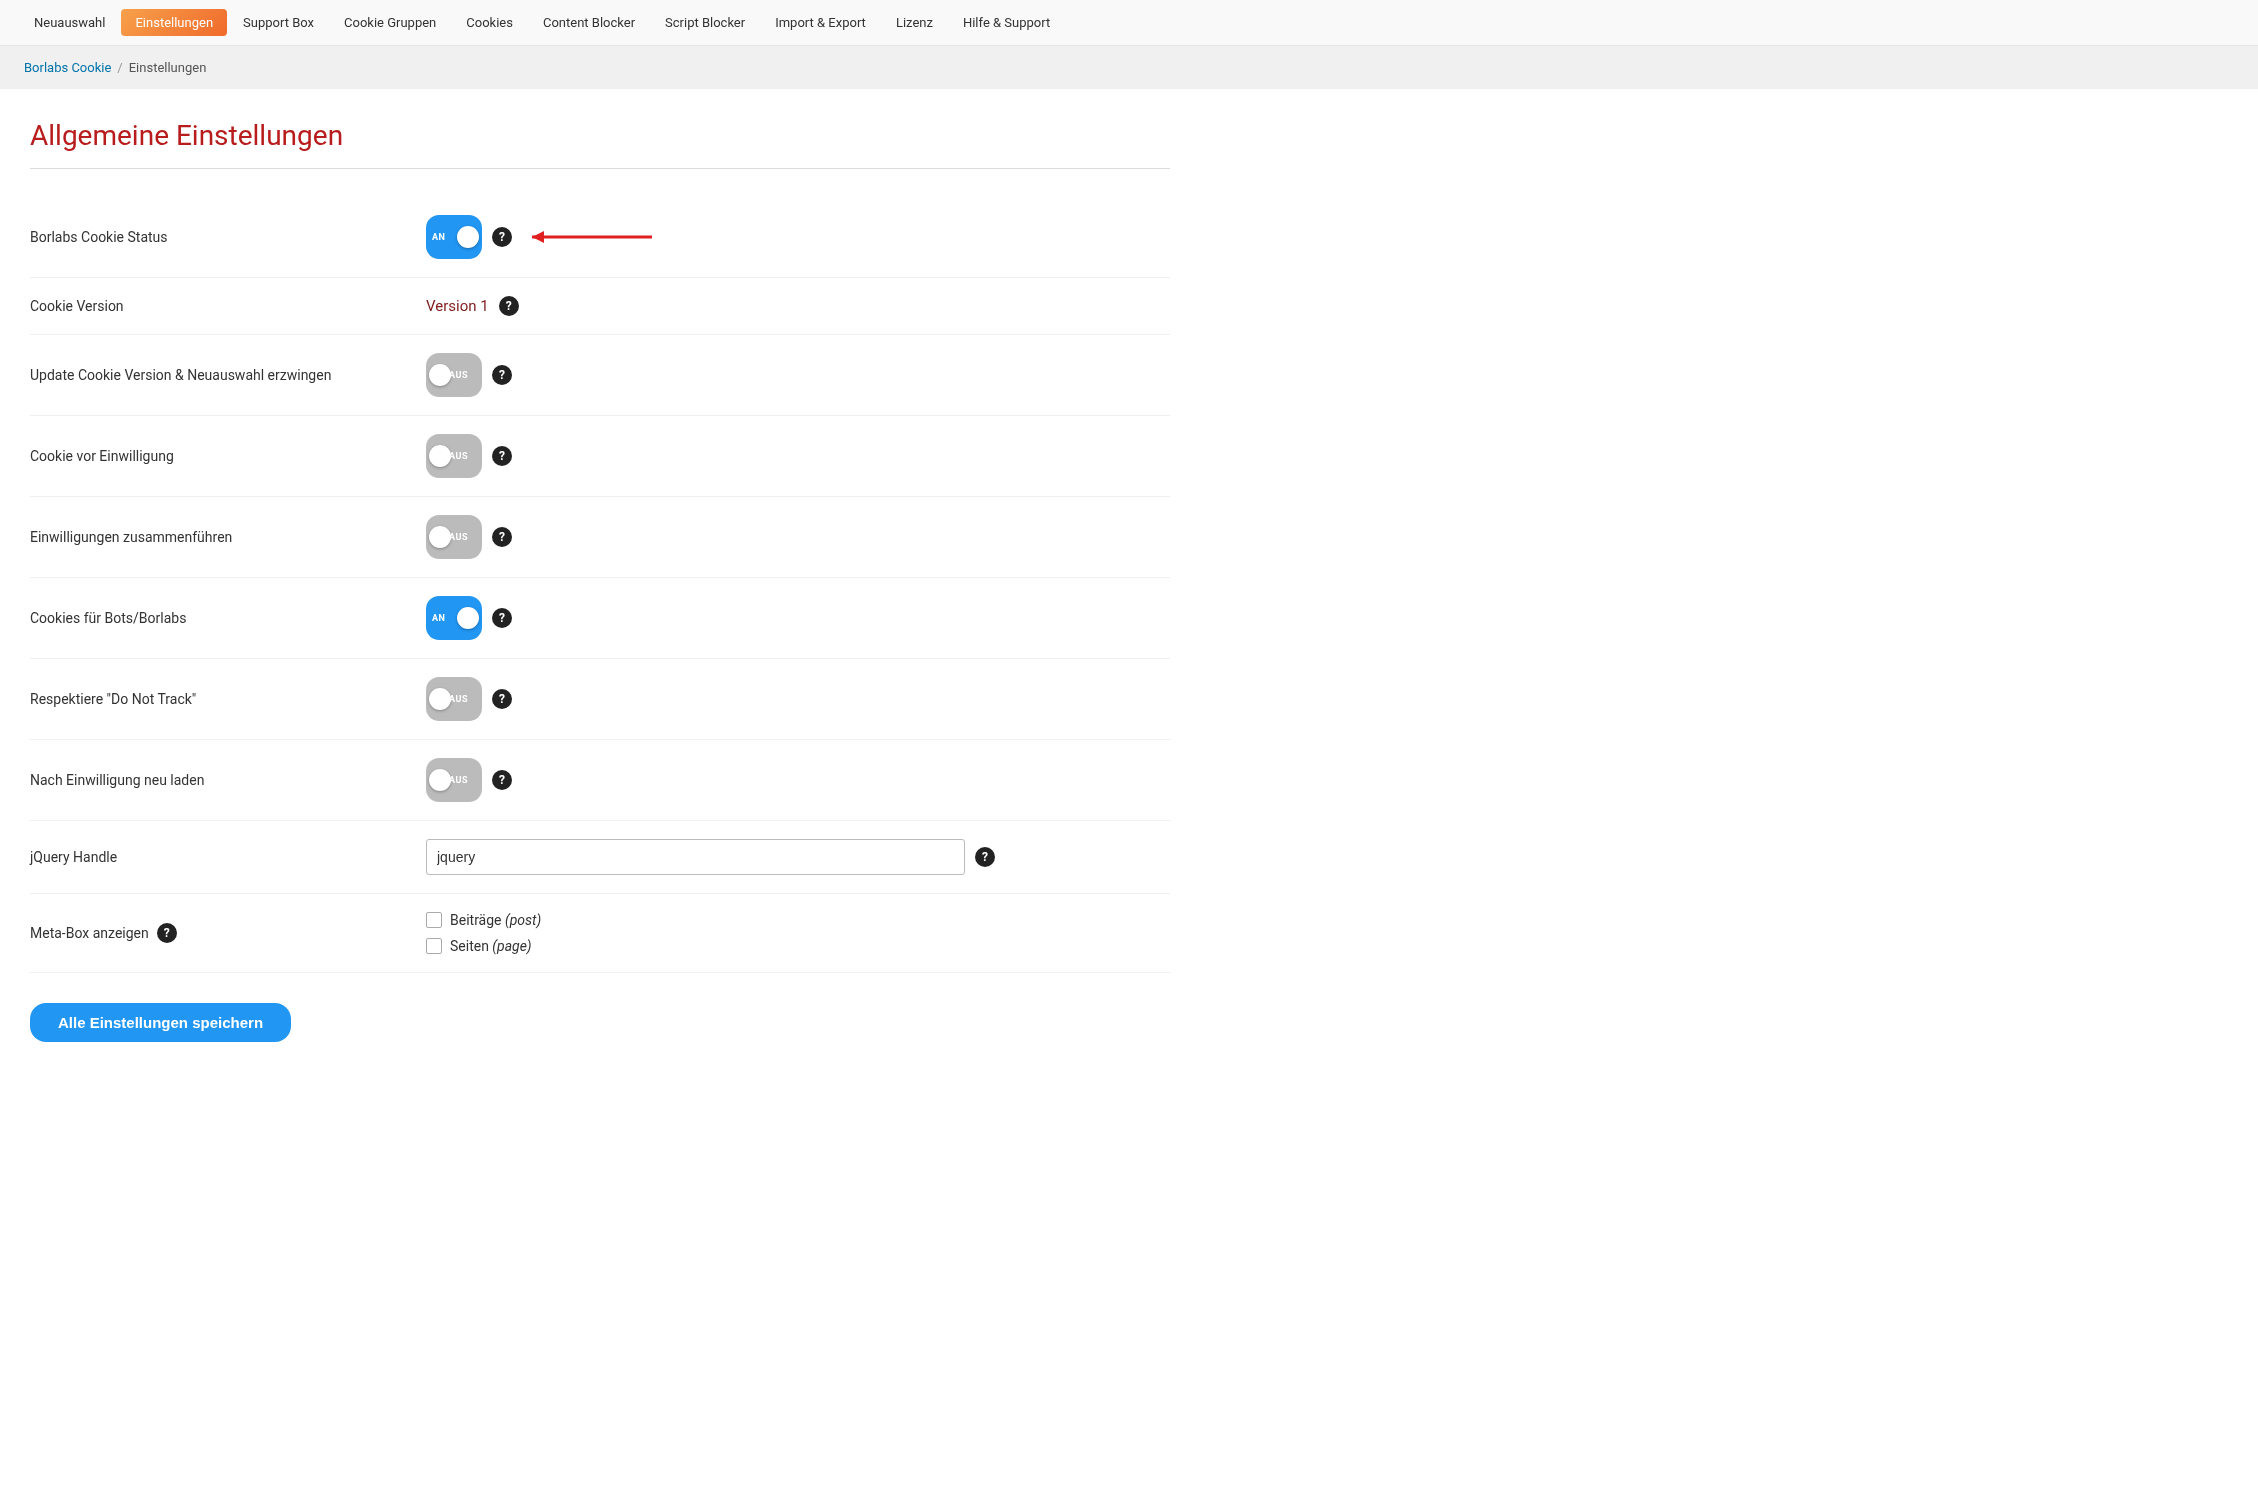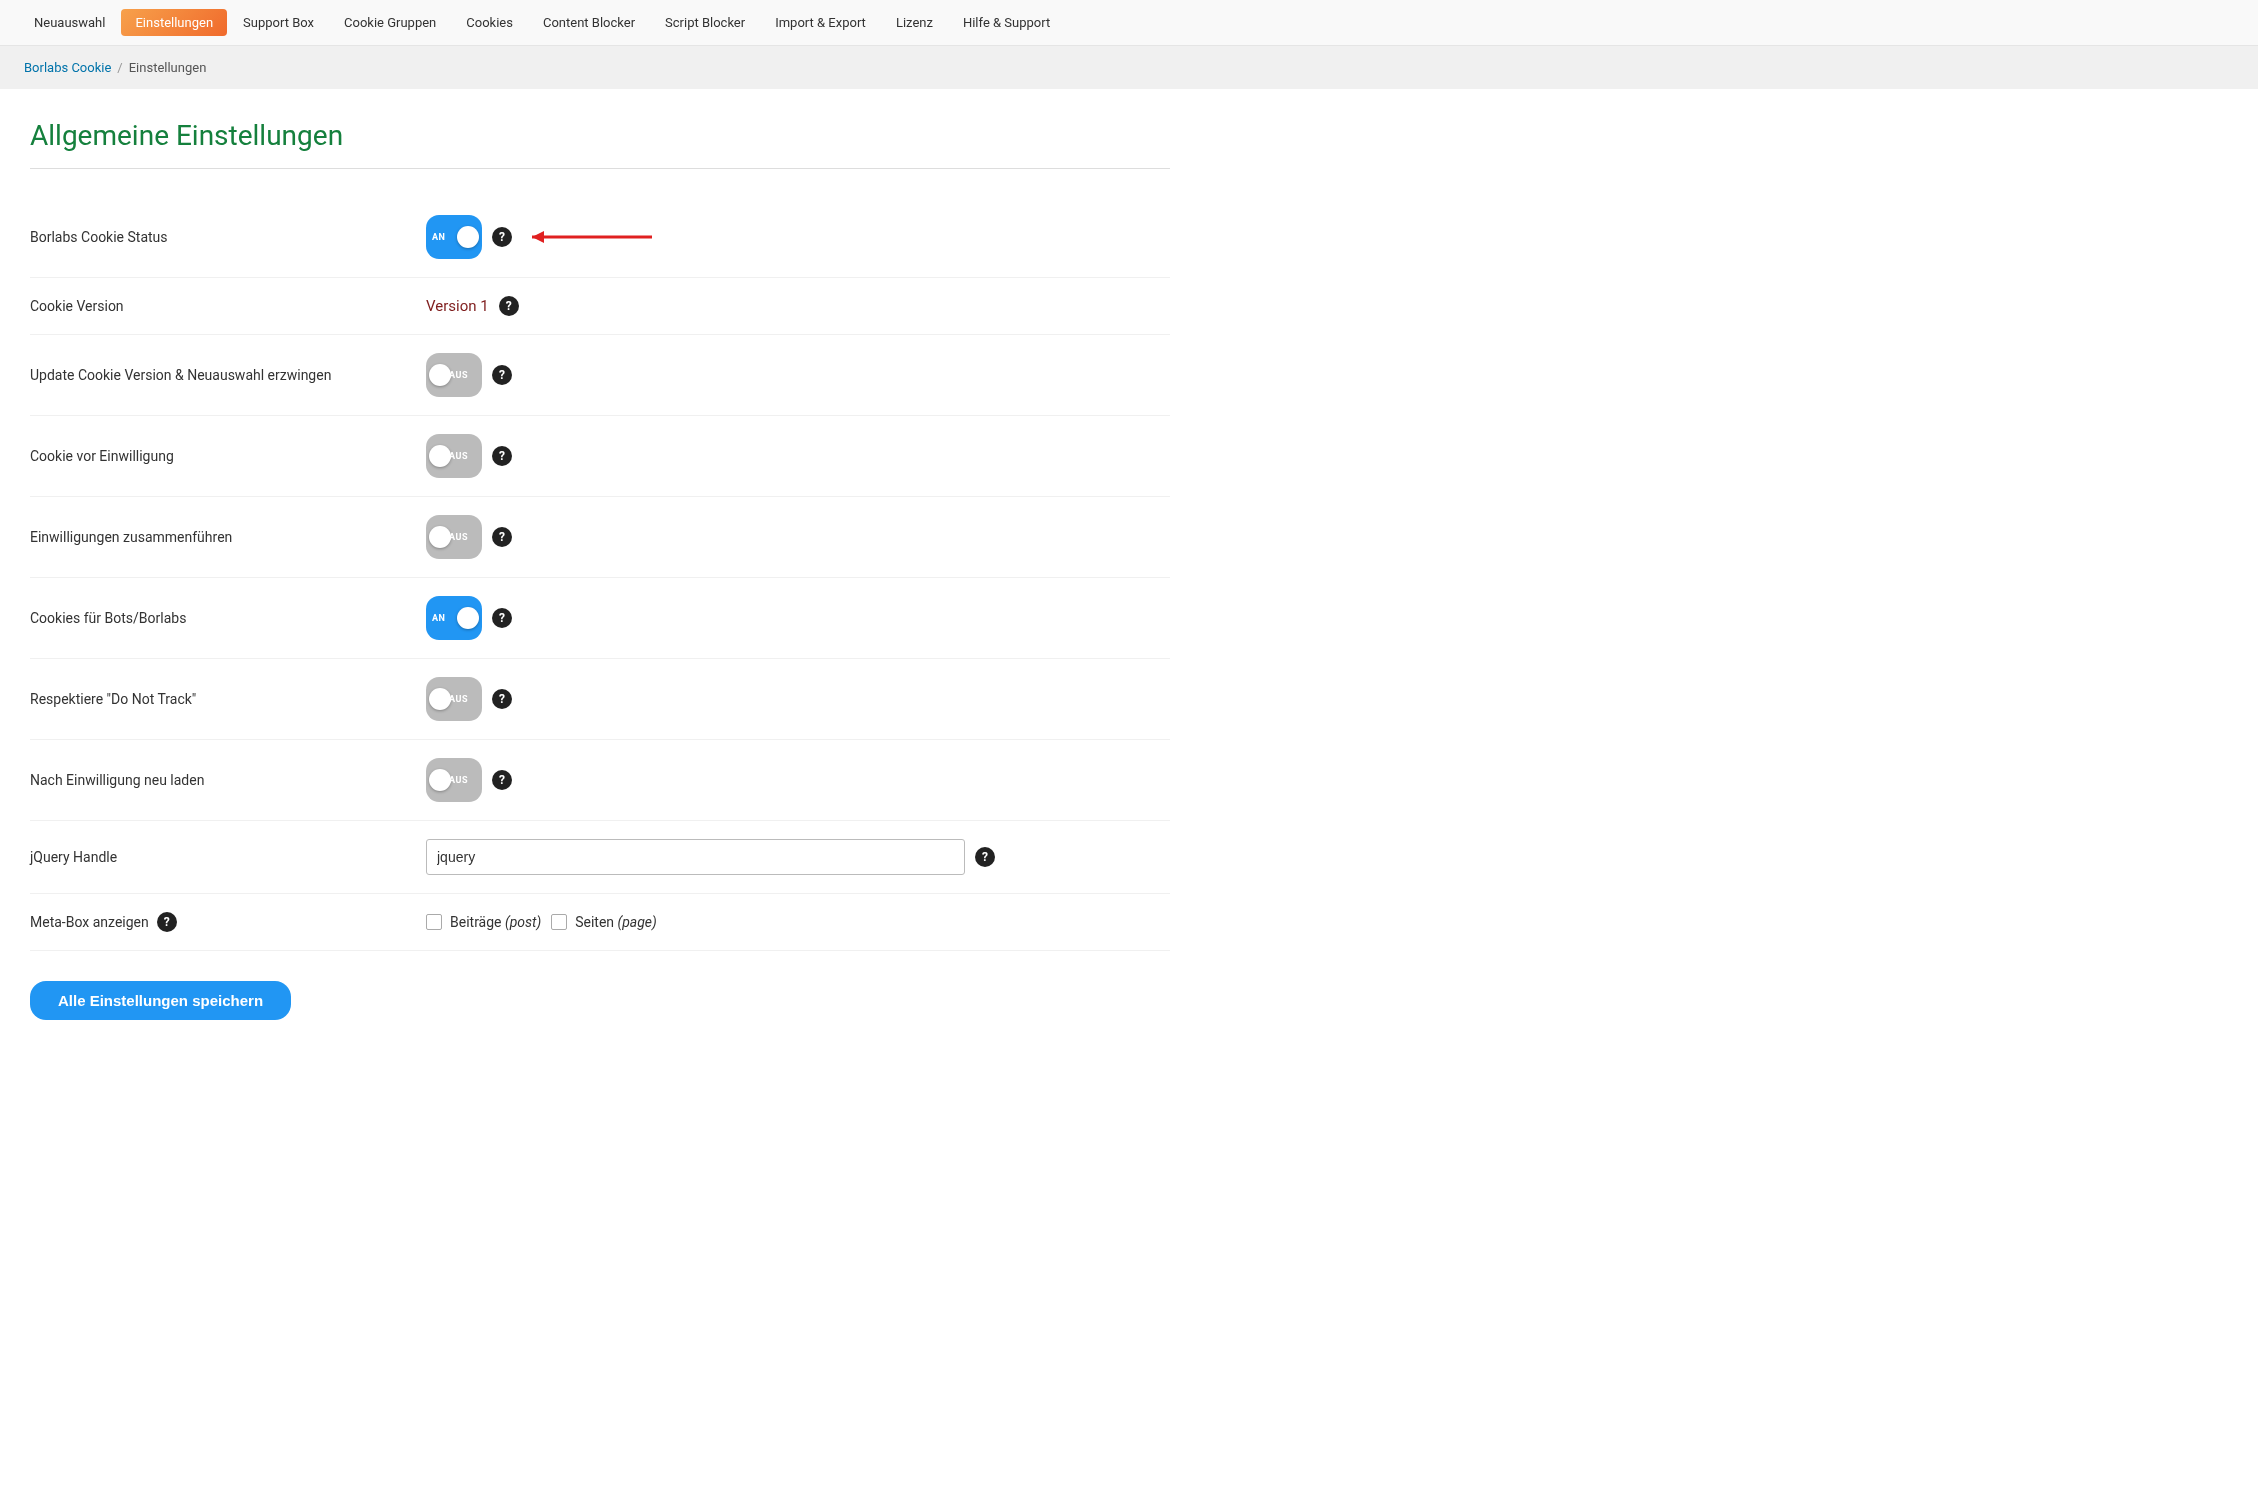--- a/index.html
+++ b/index.html
@@ -52,21 +52,21 @@
 
     
     .main-content {
       padding: 30px 30px 60px 30px;
       max-width: 1200px;
     }
 
     .page-title {
       font-size: 28px;
       font-weight: 400;
-      color: #15803d;
+      color: #b91c1c;
       margin-bottom: 16px;
     }
 
     .section-divider {
       border: none;
       border-top: 1px solid #ddd;
       margin-bottom: 28px;
     }
 
     
@@ -176,21 +176,21 @@
       border-radius: 3px;
       padding: 0 10px;
       font-size: 14px;
       color: #333;
       outline: none;
     }
 
     
     .checkbox-group {
       display: flex;
-      flex-direction: row;
+      flex-direction: column;
       gap: 10px;
     }
     .checkbox-item {
       display: flex;
       align-items: center;
       gap: 8px;
       font-size: 14px;
       cursor: pointer;
     }
     .checkbox-input {

